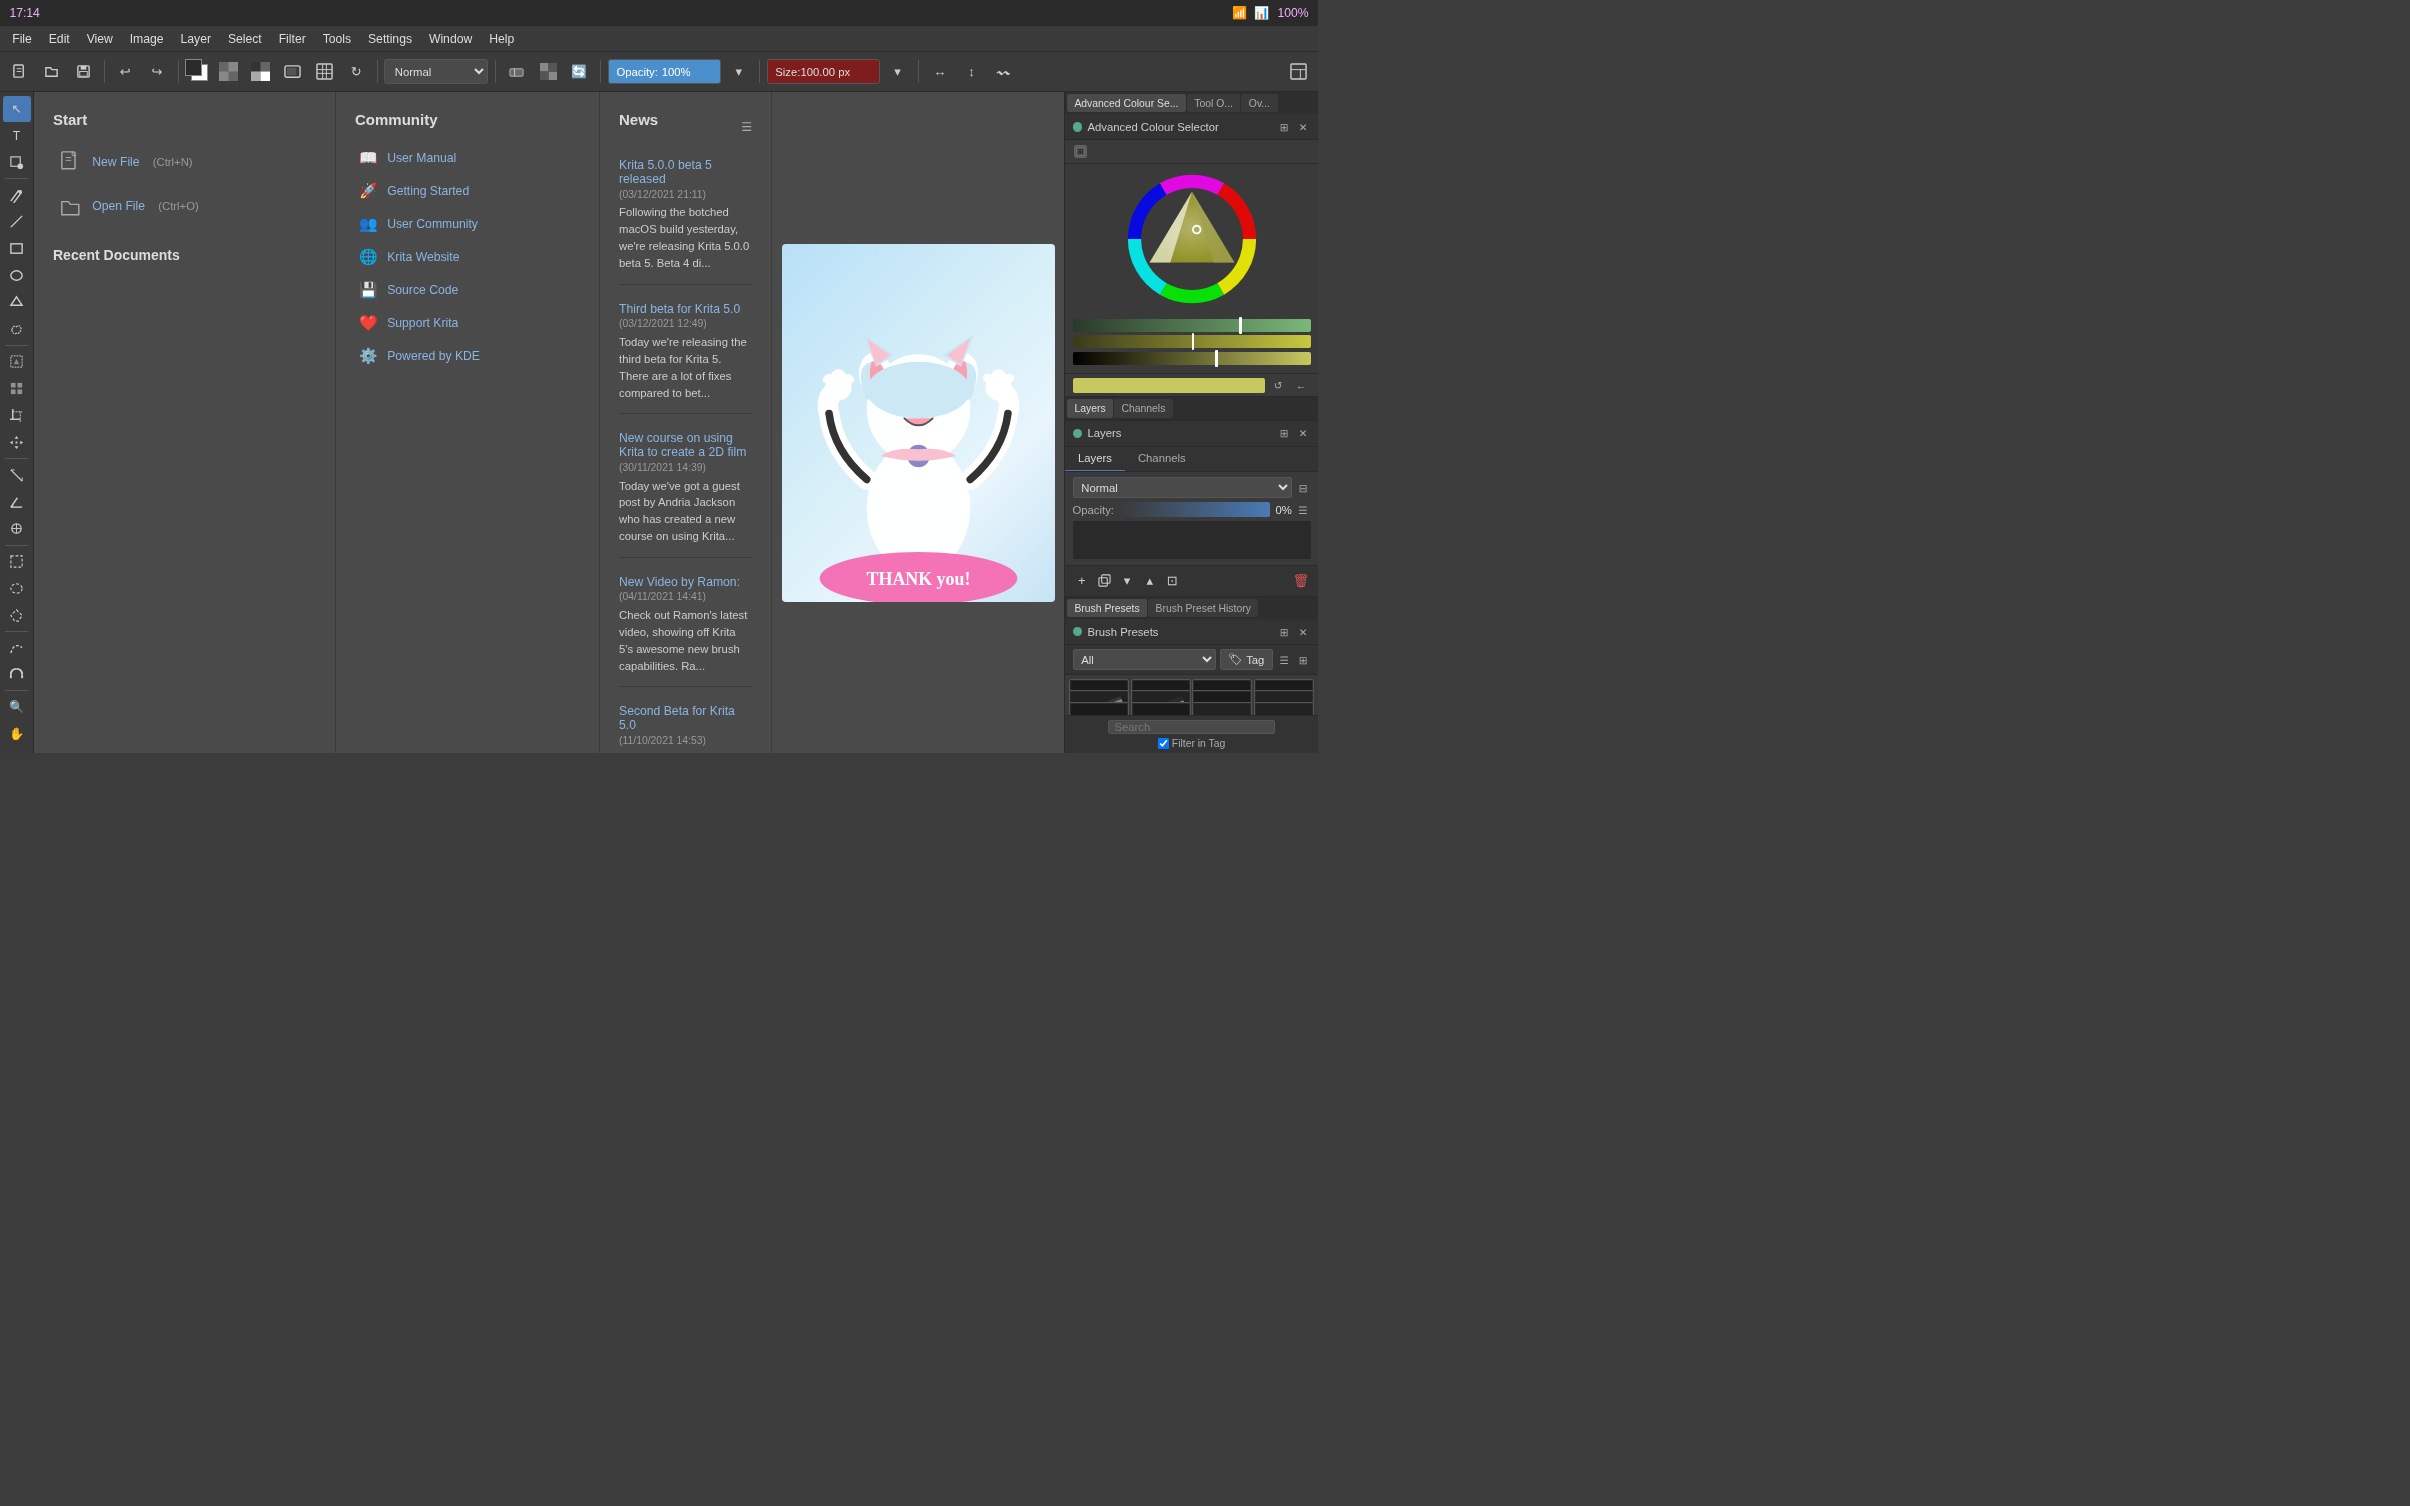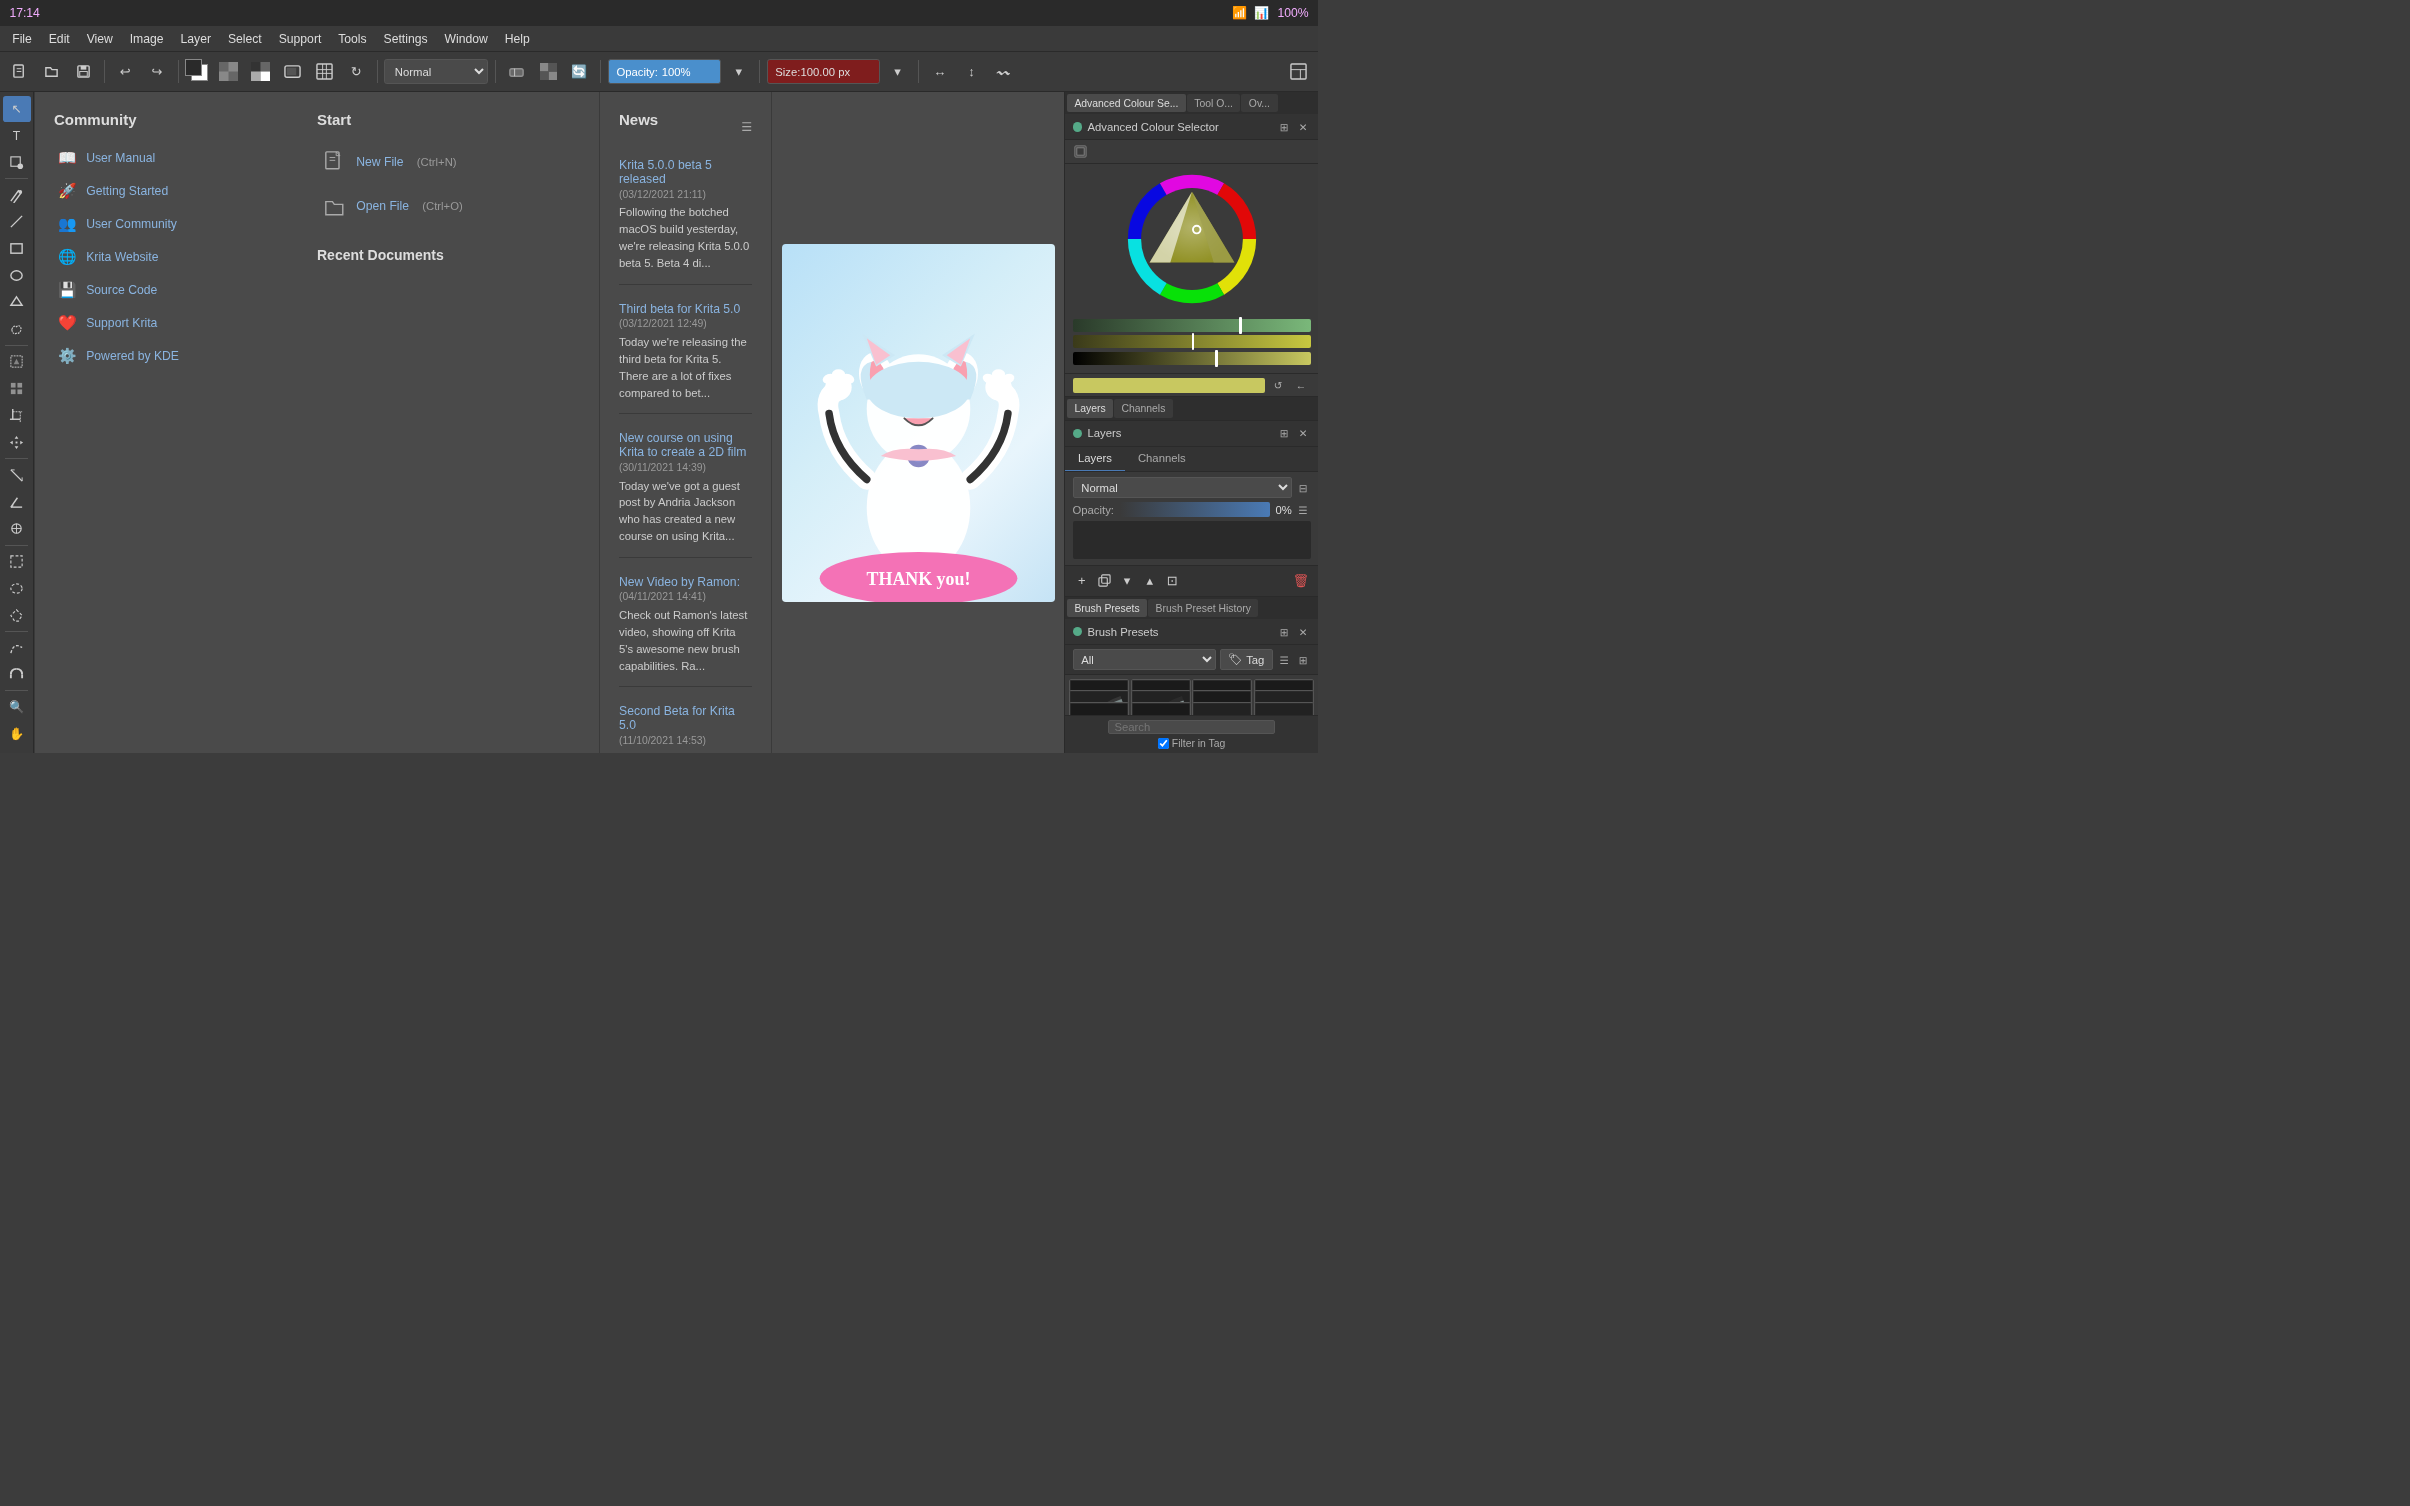--- a/index.html
+++ b/index.html
@@ -606,21 +606,21 @@
   </div>
 </div>
 
 <div id="menubar">
   <div class="menu-item">File</div>
   <div class="menu-item">Edit</div>
   <div class="menu-item">View</div>
   <div class="menu-item">Image</div>
   <div class="menu-item">Layer</div>
   <div class="menu-item">Select</div>
-  <div class="menu-item">Support</div>
+  <div class="menu-item">Filter</div>
   <div class="menu-item">Tools</div>
   <div class="menu-item">Settings</div>
   <div class="menu-item">Window</div>
   <div class="menu-item">Help</div>
 </div>
 
 <div id="toolbar">
   <div class="toolbar-btn" title="New">
     <svg width="15" height="15" viewBox="0 0 16 16" fill="#ccc">
         <rect x="2" y="1" width="10" height="13" rx="1" fill="none" stroke="#ccc" stroke-width="1.5"></rect>
@@ -859,52 +859,20 @@
         </svg>
     </div>
     <div class="tool-sep"></div>
     <div class="tool-btn" title="Zoom">🔍</div>
     <div class="tool-btn" title="Pan">✋</div>
   </div>
 
   <div id="canvas-area">
     <div id="start-screen">
 
-      <div id="community-panel">
-        <div class="section-title">Community</div>
-        <div class="community-link">
-          <span class="link-icon">📖</span>
-          <span>User Manual</span>
-        </div>
-        <div class="community-link">
-          <span class="link-icon">🚀</span>
-          <span>Getting Started</span>
-        </div>
-        <div class="community-link">
-          <span class="link-icon">👥</span>
-          <span>User Community</span>
-        </div>
-        <div class="community-link">
-          <span class="link-icon">🌐</span>
-          <span>Krita Website</span>
-        </div>
-        <div class="community-link">
-          <span class="link-icon">💾</span>
-          <span>Source Code</span>
-        </div>
-        <div class="community-link">
-          <span class="link-icon heart-icon">❤️</span>
-          <span>Support Krita</span>
-        </div>
-        <div class="community-link">
-          <span class="link-icon gear-icon">⚙️</span>
-          <span>Powered by KDE</span>
-        </div>
-      </div>
-
       <div id="start-left">
         <div class="section-title">Start</div>
         <div class="new-file-btn">
           <div class="file-icon">
             <svg width="22.6" height="22.6" viewBox="0 0 24 24" fill="none">
                 <rect x="3" y="2" width="14" height="18" rx="1" stroke="#aaa" stroke-width="1.5"></rect>
                 <line x1="7" y1="8" x2="13" y2="8" stroke="#aaa" stroke-width="1"></line>
                 <line x1="7" y1="11" x2="13" y2="11" stroke="#aaa" stroke-width="1"></line>
                 <path d="M14 2 L18 6 L14 6 Z" fill="none" stroke="#aaa" stroke-width="1"></path>
               </svg>
@@ -917,20 +885,52 @@
             <svg width="22.6" height="22.6" viewBox="0 0 24 24" fill="none">
                 <path d="M3 7h7l2 3h9v11H3z" stroke="#aaa" stroke-width="1.5" fill="none"></path>
               </svg>
           </div>
           <span class="file-label">Open File</span>
           <span class="file-shortcut">(Ctrl+O)</span>
         </div>
         <div class="recent-docs-title">Recent Documents</div>
       </div>
 
+      <div id="community-panel">
+        <div class="section-title">Community</div>
+        <div class="community-link">
+          <span class="link-icon">📖</span>
+          <span>User Manual</span>
+        </div>
+        <div class="community-link">
+          <span class="link-icon">🚀</span>
+          <span>Getting Started</span>
+        </div>
+        <div class="community-link">
+          <span class="link-icon">👥</span>
+          <span>User Community</span>
+        </div>
+        <div class="community-link">
+          <span class="link-icon">🌐</span>
+          <span>Krita Website</span>
+        </div>
+        <div class="community-link">
+          <span class="link-icon">💾</span>
+          <span>Source Code</span>
+        </div>
+        <div class="community-link">
+          <span class="link-icon heart-icon">❤️</span>
+          <span>Support Krita</span>
+        </div>
+        <div class="community-link">
+          <span class="link-icon gear-icon">⚙️</span>
+          <span>Powered by KDE</span>
+        </div>
+      </div>
+
       <div id="news-panel">
         <div class="news-header">
           <span class="section-title">News</span>
           <span style="cursor:pointer;color:#aaa;">☰</span>
         </div>
         <div class="news-item">
           <div class="news-title">Krita 5.0.0 beta 5 released</div>
           <div class="news-date">(03/12/2021 21:11)</div>
           <div class="news-body">Following the botched macOS build yesterday, we're releasing Krita 5.0.0 beta 5. Beta 4 di...</div>
         </div>

